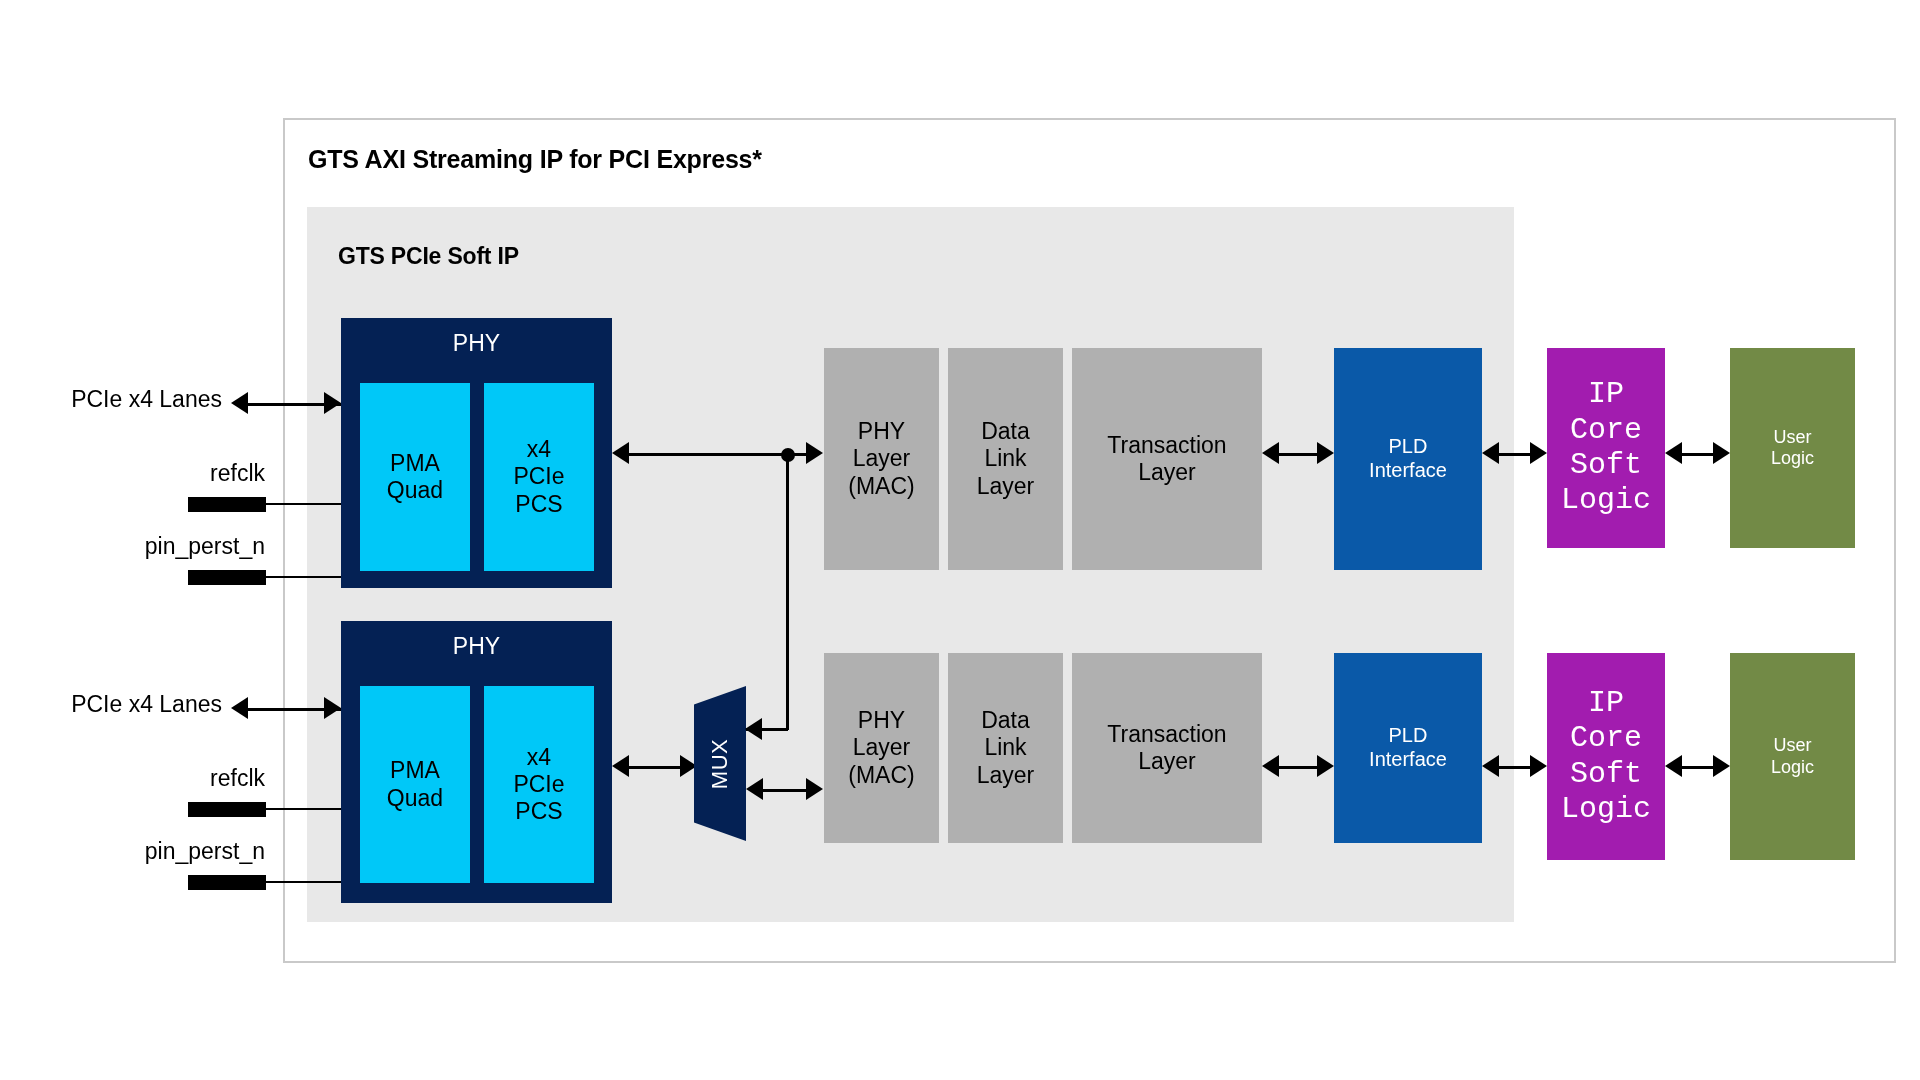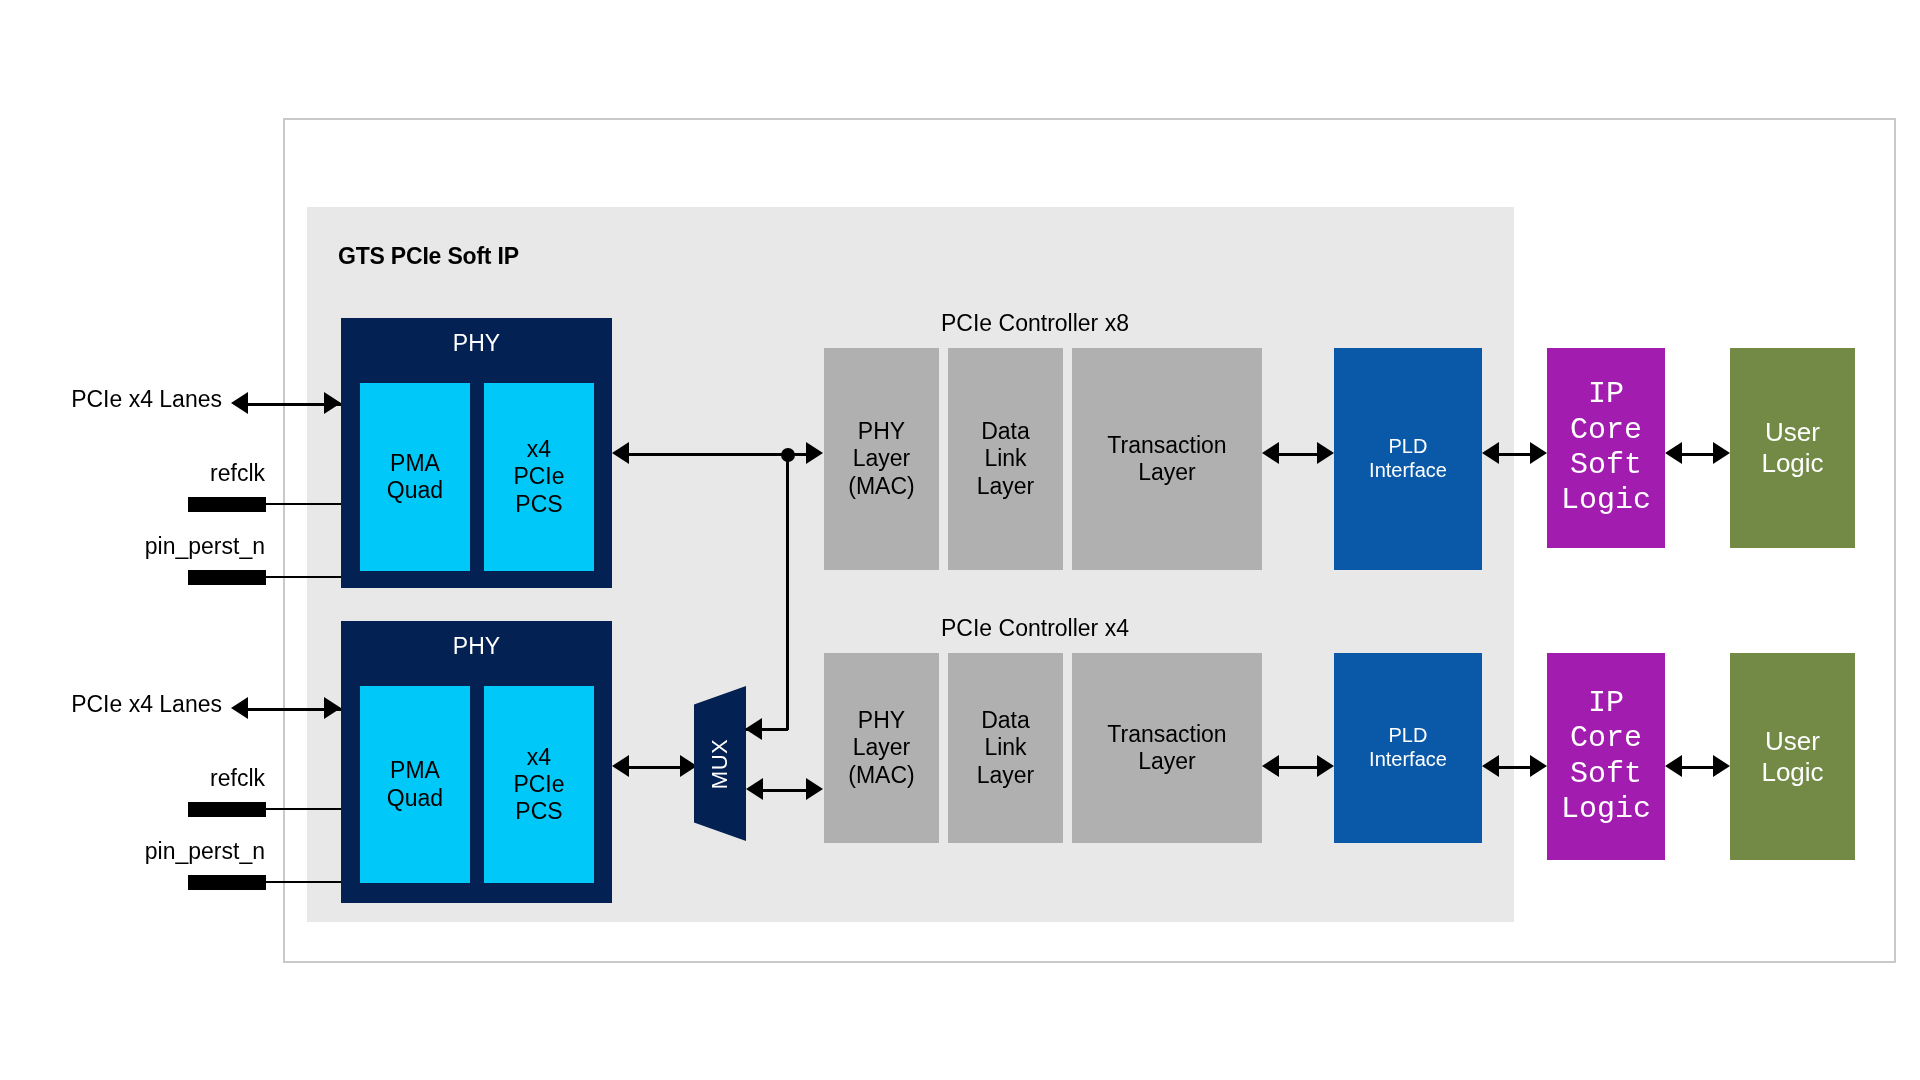--- a/index.html
+++ b/index.html
@@ -99,21 +99,21 @@
   }
   .orange {
     background: #a21caf;
     color: #ffffff;
     font-size: 30px;
     font-family: Liberation Mono, monospace;
   }
   .green {
     background: #728a46;
     color: #ffffff;
-    font-size: 26px;
+    font-size: 18px;
   }
 
   
   .ctrl-caption {
     position: absolute;
     font-size: 23px;
     color: #000000;
     white-space: nowrap;
     text-align: center;
   }
@@ -197,20 +197,21 @@
     border-bottom: 11px solid transparent;
     border-left: 17px solid #000000;
   }
 </style>
 </head>
 <body>
 
 <div id="stage">
 
   <div class="outer-frame"></div>
+  <div class="outer-title">GTS AXI Streaming IP for PCI Express*</div>
 
   <div class="inner-panel"></div>
   <div class="inner-title">GTS PCIe Soft IP</div>
 
   <div class="blk phy-box" style="left:341px; top:318px; width:271px; height:270px;">
     <div class="phy-label">PHY</div>
   </div>
   <div class="blk cyan" style="left:360px; top:383px; width:110px; height:188px;">PMA
 Quad</div>
   <div class="blk cyan" style="left:484px; top:383px; width:110px; height:188px;">x4
@@ -232,21 +233,20 @@
   <div class="hline-thin" style="left:266px; top:576px; width:75px;"></div>
 
   <div class="hline" style="left:629px; top:453px; width:184px;"></div>
   <div class="arrow-l" style="left:612px; top:442px;"></div>
   <div class="arrow-r" style="left:806px; top:442px;"></div>
 
   <div class="dot" style="left:781px; top:448px;"></div>
 
   <div class="vline" style="left:786px; top:455px; height:275px;"></div>
 
-  <div class="ctrl-caption" style="left:820px; top:310px; width:430px;">PCIe Controller x8</div>
 
   <div class="blk gray" style="left:824px; top:348px; width:115px; height:222px;">PHY
 Layer
 (MAC)</div>
   <div class="blk gray" style="left:948px; top:348px; width:115px; height:222px;">Data
 Link
 Layer</div>
   <div class="blk gray" style="left:1072px; top:348px; width:190px; height:222px;">Transaction
 Layer</div>
 
@@ -305,21 +305,20 @@
     </div>
   </div>
 
   <div class="hline" style="left:746px; top:728px; width:42px;"></div>
   <div class="arrow-l" style="left:745px; top:718px;"></div>
 
   <div class="hline" style="left:763px; top:789px; width:50px;"></div>
   <div class="arrow-l" style="left:746px; top:778px;"></div>
   <div class="arrow-r" style="left:806px; top:778px;"></div>
 
-  <div class="ctrl-caption" style="left:820px; top:615px; width:430px;">PCIe Controller x4</div>
 
   <div class="blk gray" style="left:824px; top:653px; width:115px; height:190px;">PHY
 Layer
 (MAC)</div>
   <div class="blk gray" style="left:948px; top:653px; width:115px; height:190px;">Data
 Link
 Layer</div>
   <div class="blk gray" style="left:1072px; top:653px; width:190px; height:190px;">Transaction
 Layer</div>
 

